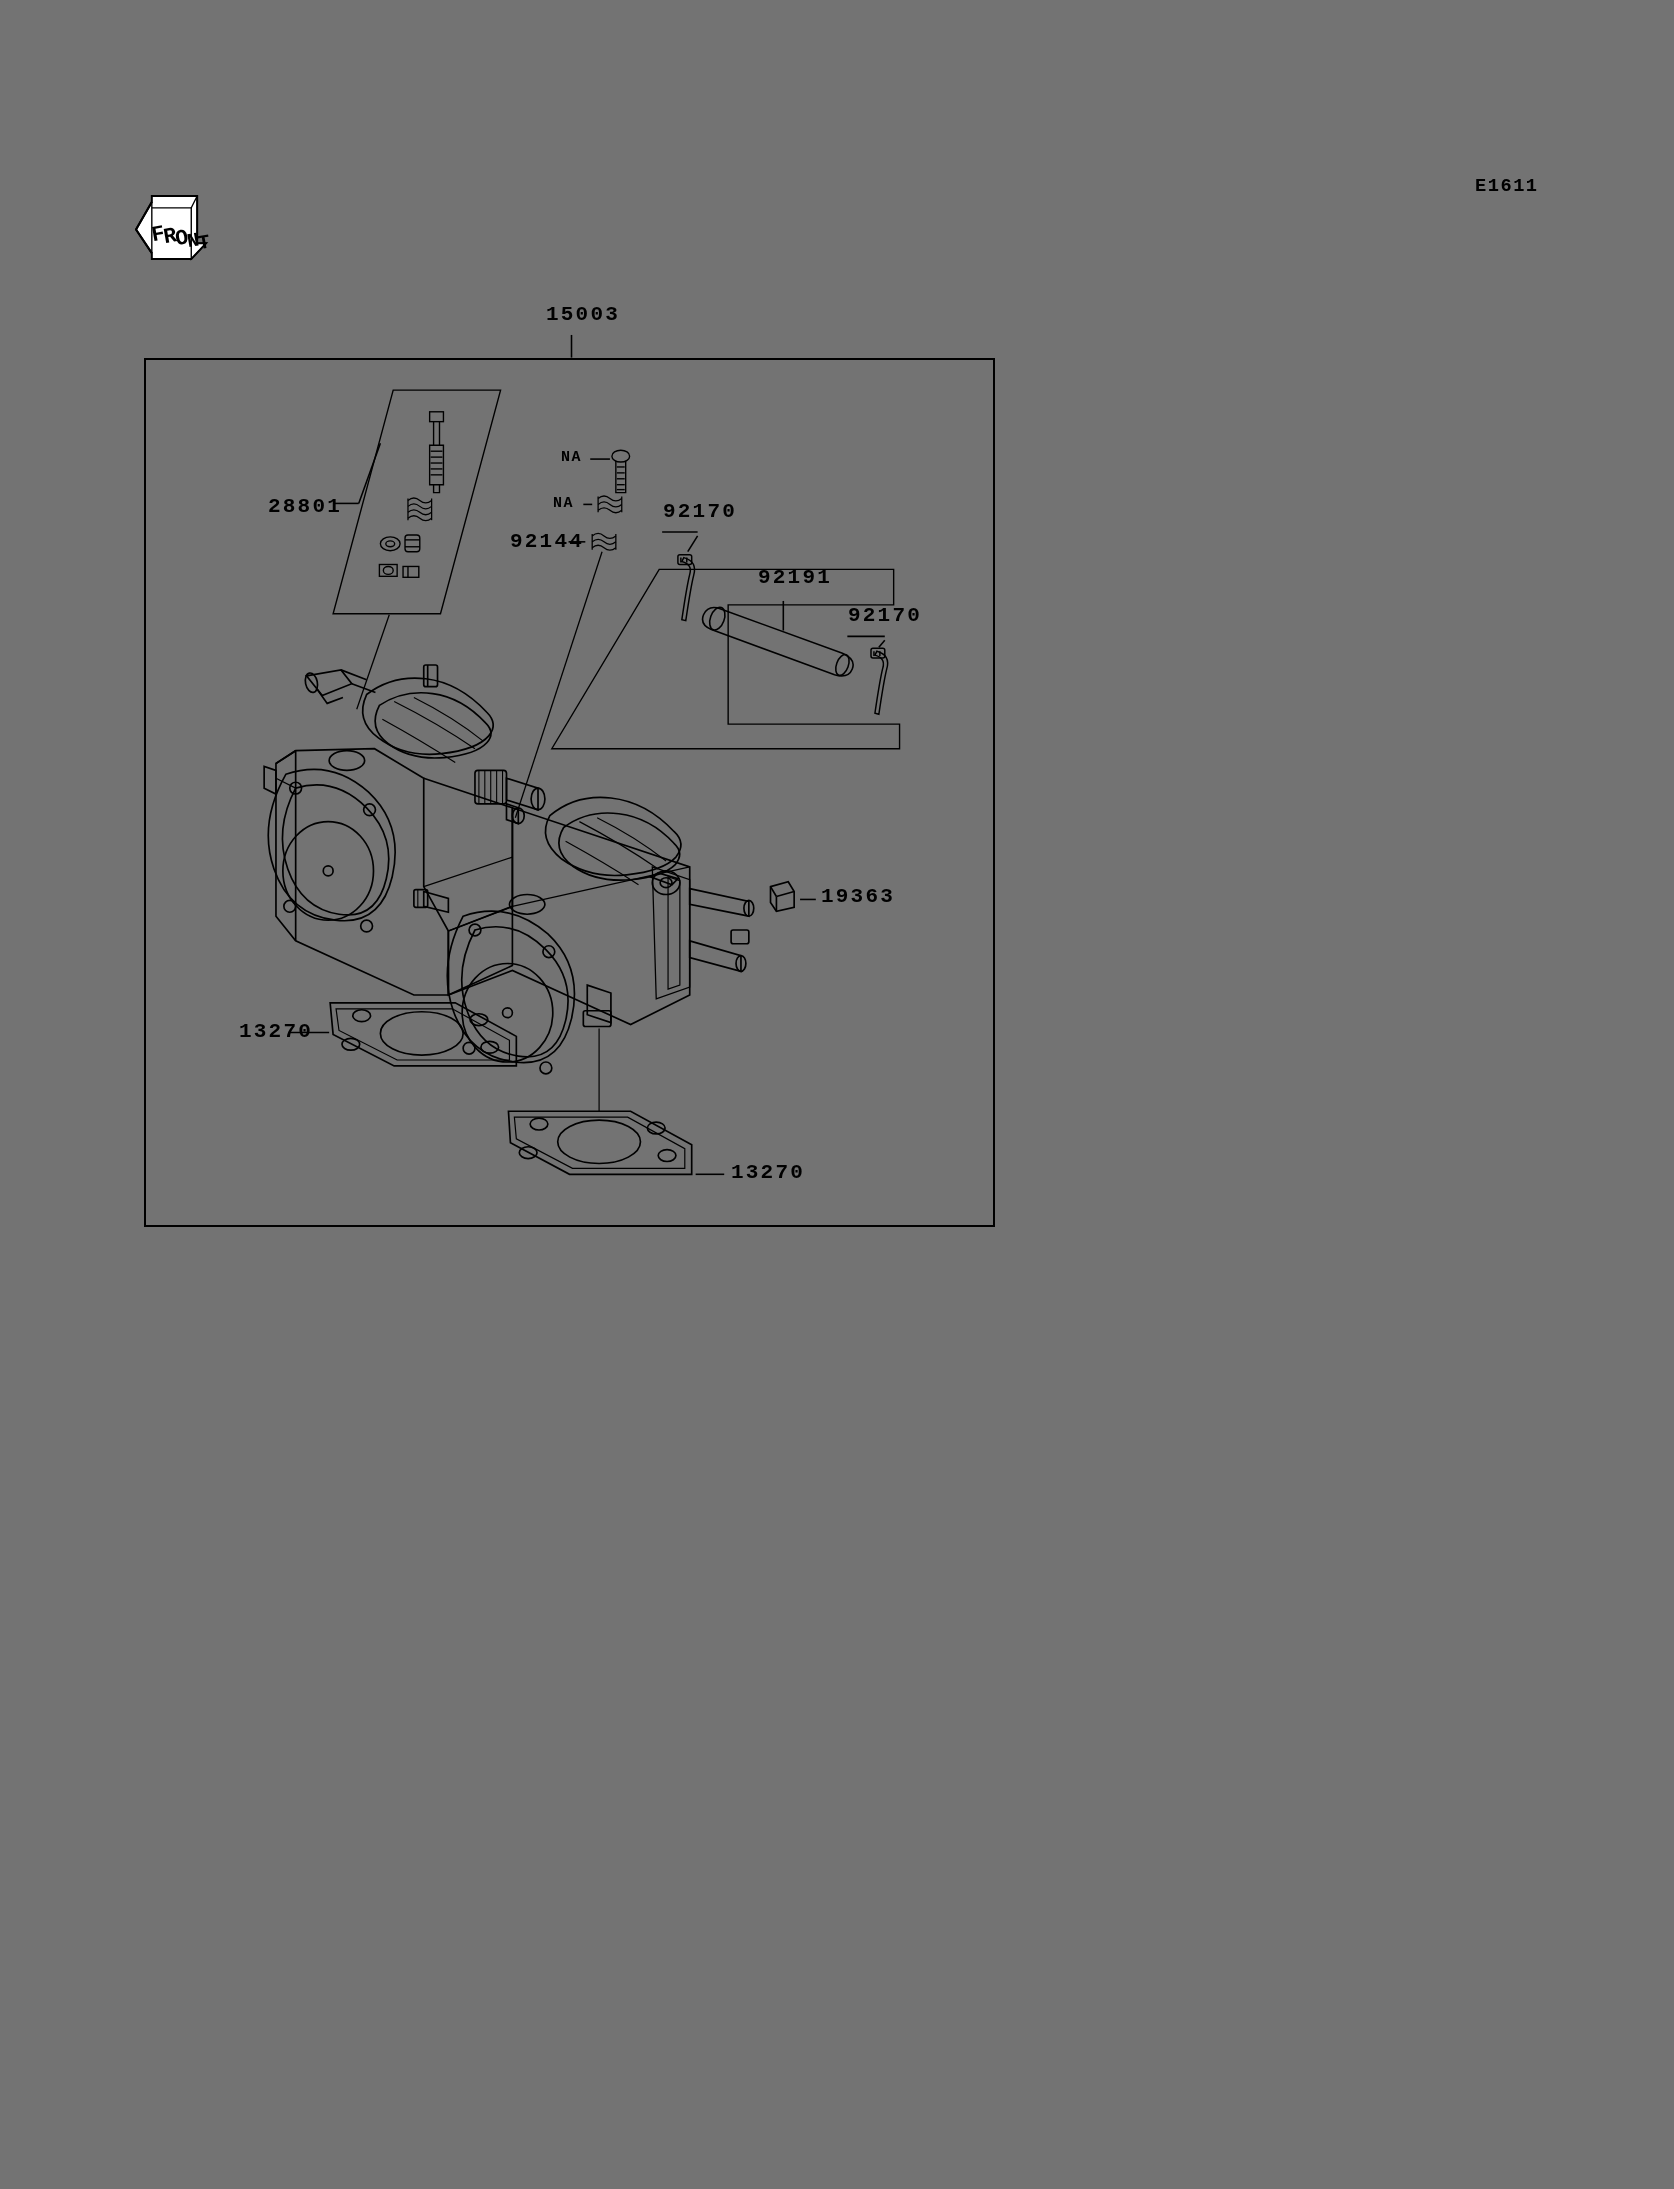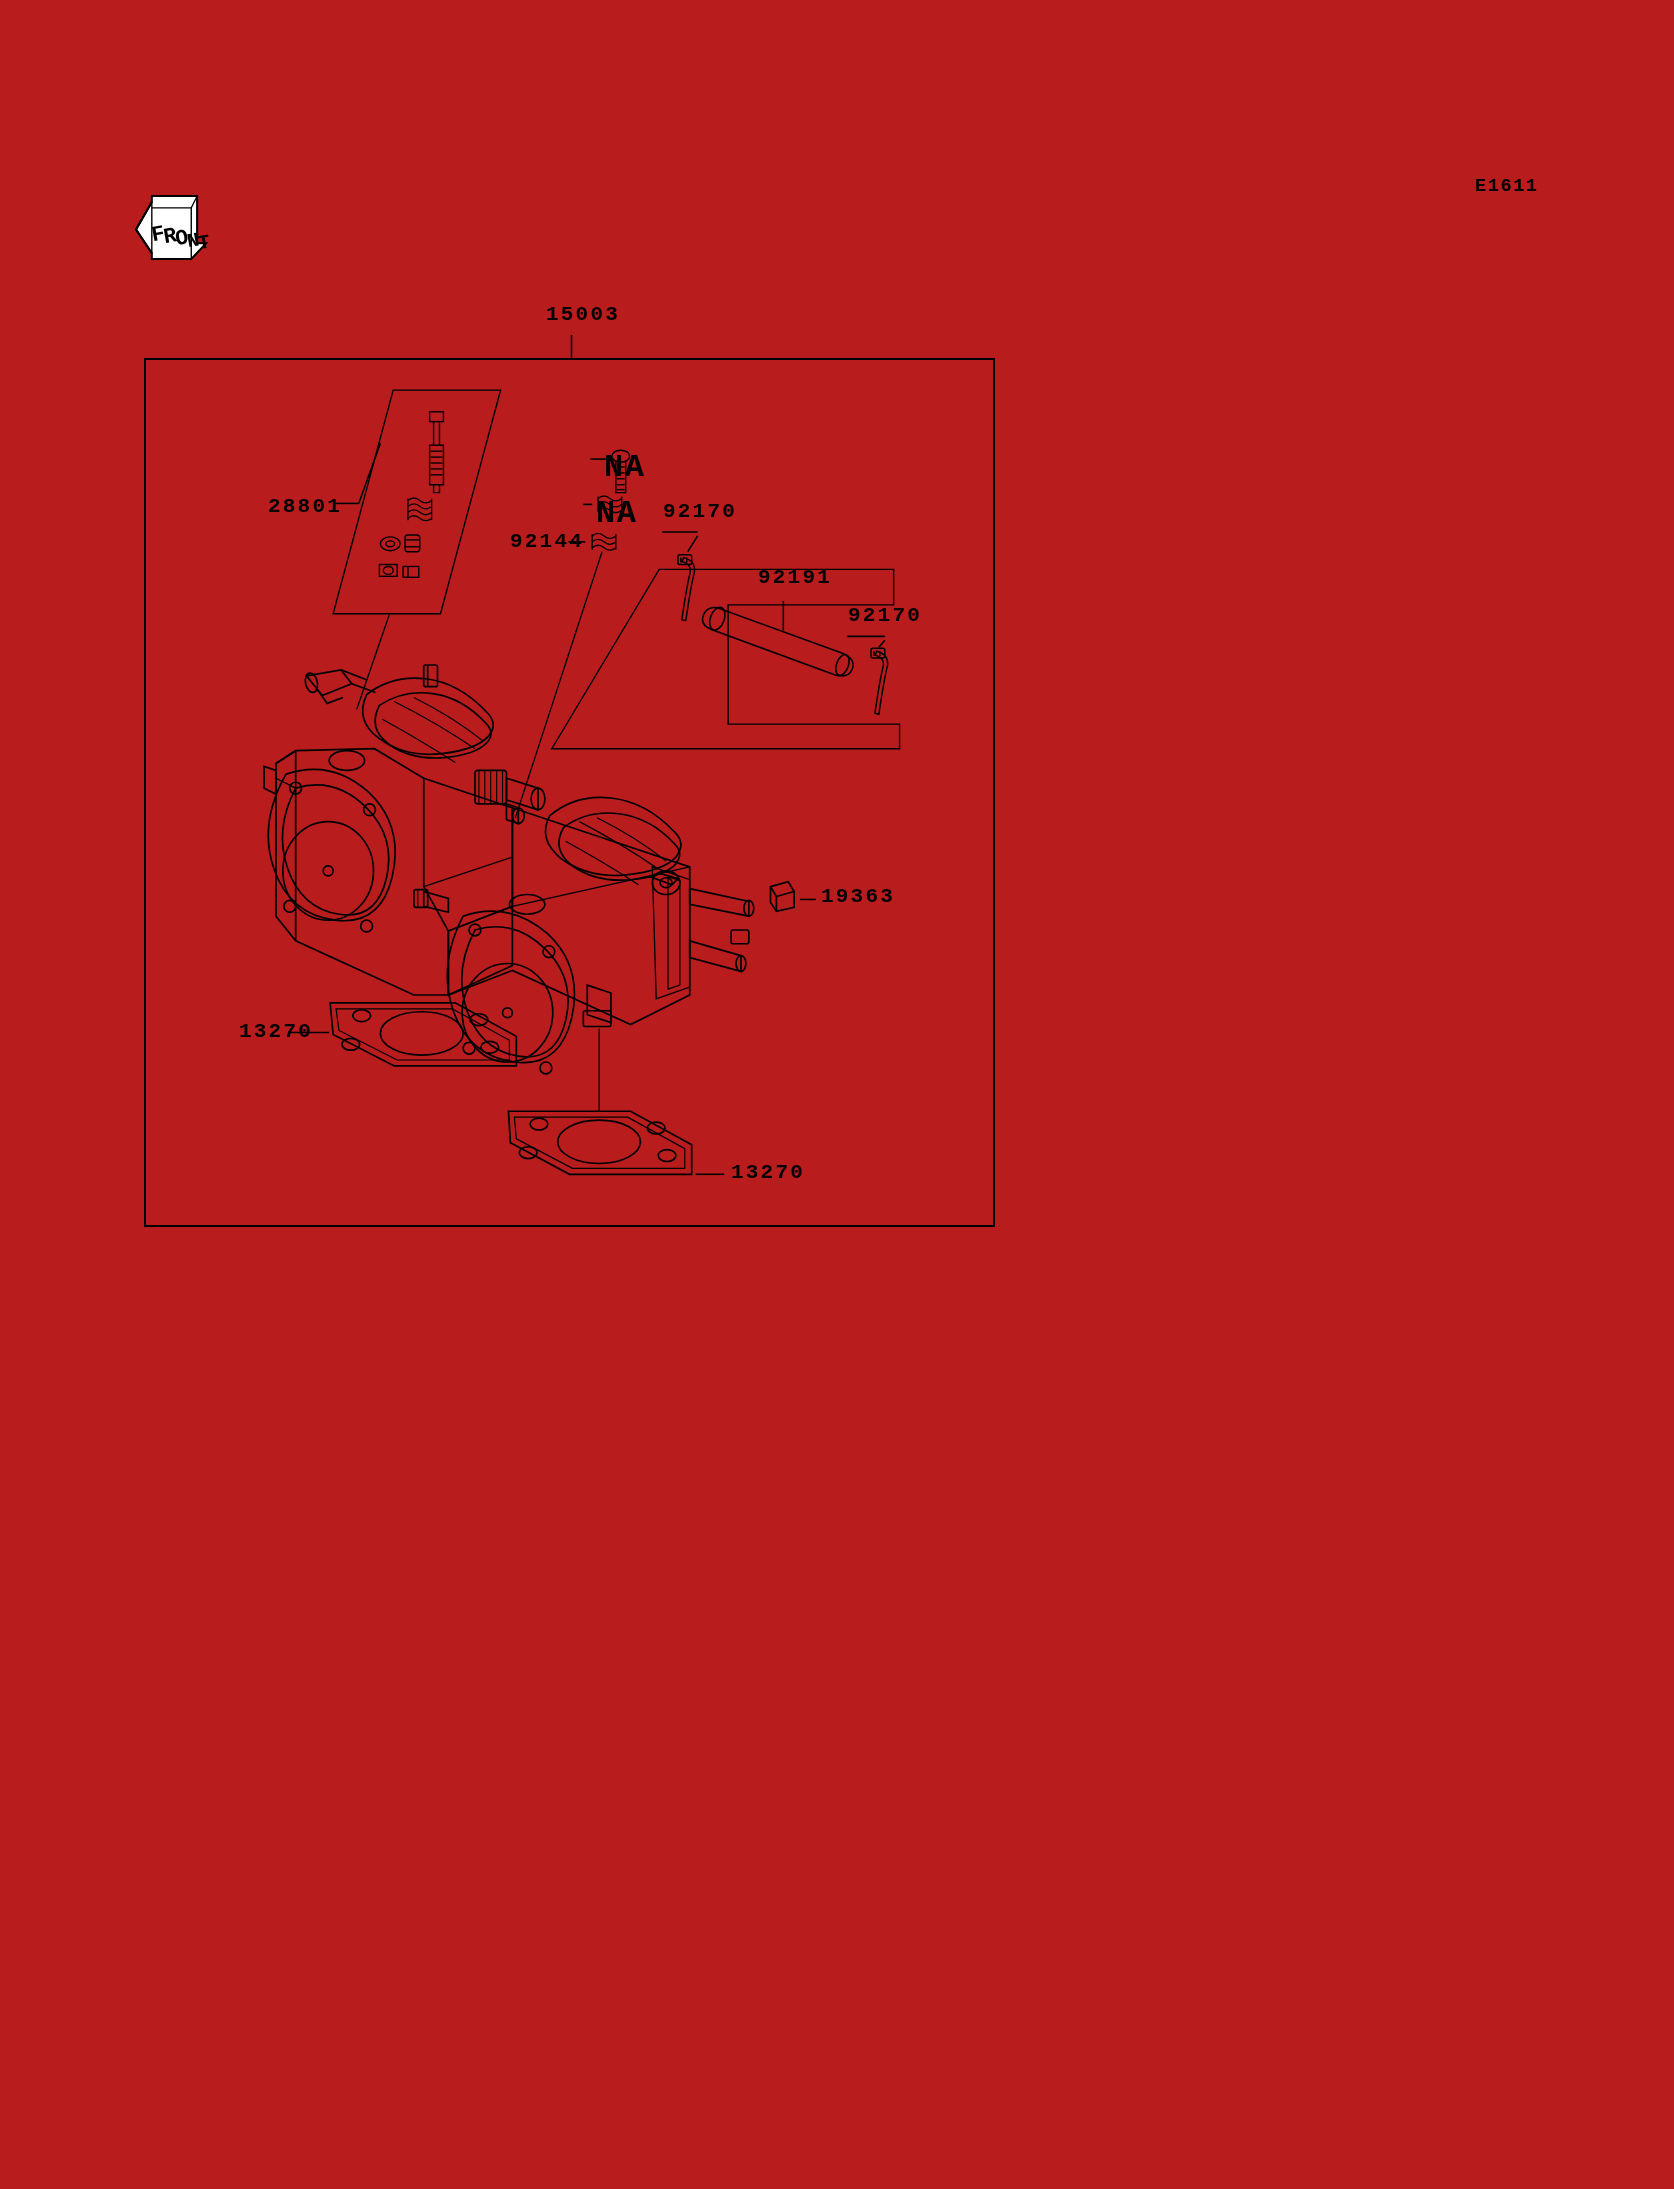--- a/index.html
+++ b/index.html
@@ -7,43 +7,42 @@
     padding: 0;
     background: #ffffff;
   }
   body {
     font-family: "Liberation Sans", sans-serif;
   }
   #page {
     position: relative;
     width: 1675px;
     height: 2190px;
-    background: #b91c1c;
+    background: #737373;
     overflow: hidden;
   }
   .lbl {
     position: absolute;
     font-family: "Liberation Mono", monospace;
     font-weight: bold;
     color: #000000;
     white-space: nowrap;
     letter-spacing: 1px;
   }
   .code-id {
     font-size: 18.7px;
     letter-spacing: 1.5px;
   }
   .part-num {
     font-size: 21px;
     letter-spacing: 2.2px;
   }
   .na-num {
-    font-size: 32px;
+    font-size: 15px;
     letter-spacing: 1.6px;
-    margin-left: 43px;
   }
   .frame {
     position: absolute;
     border: 2px solid #000000;
     box-sizing: border-box;
   }
   svg.overlay {
     position: absolute;
     left: 0;
     top: 0;

